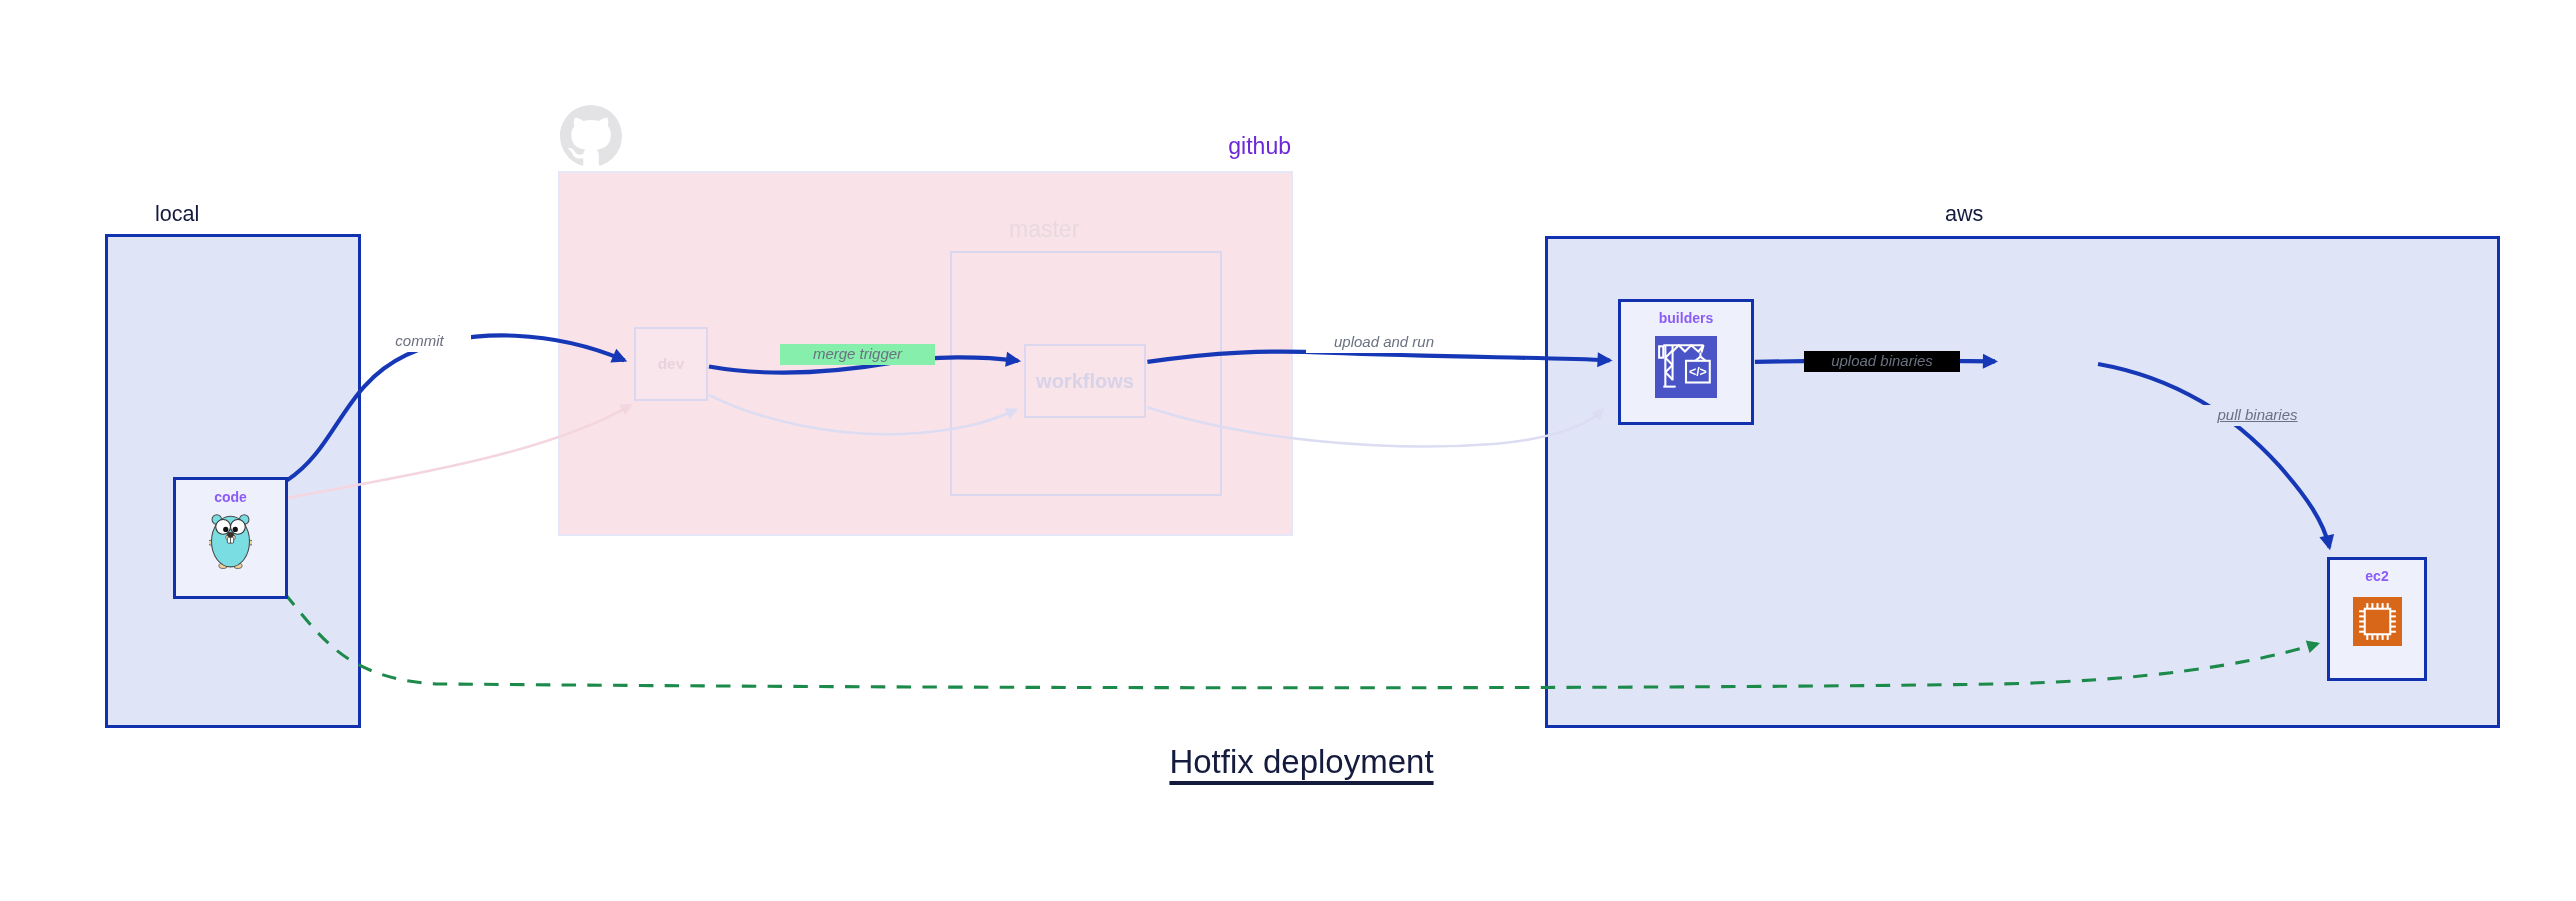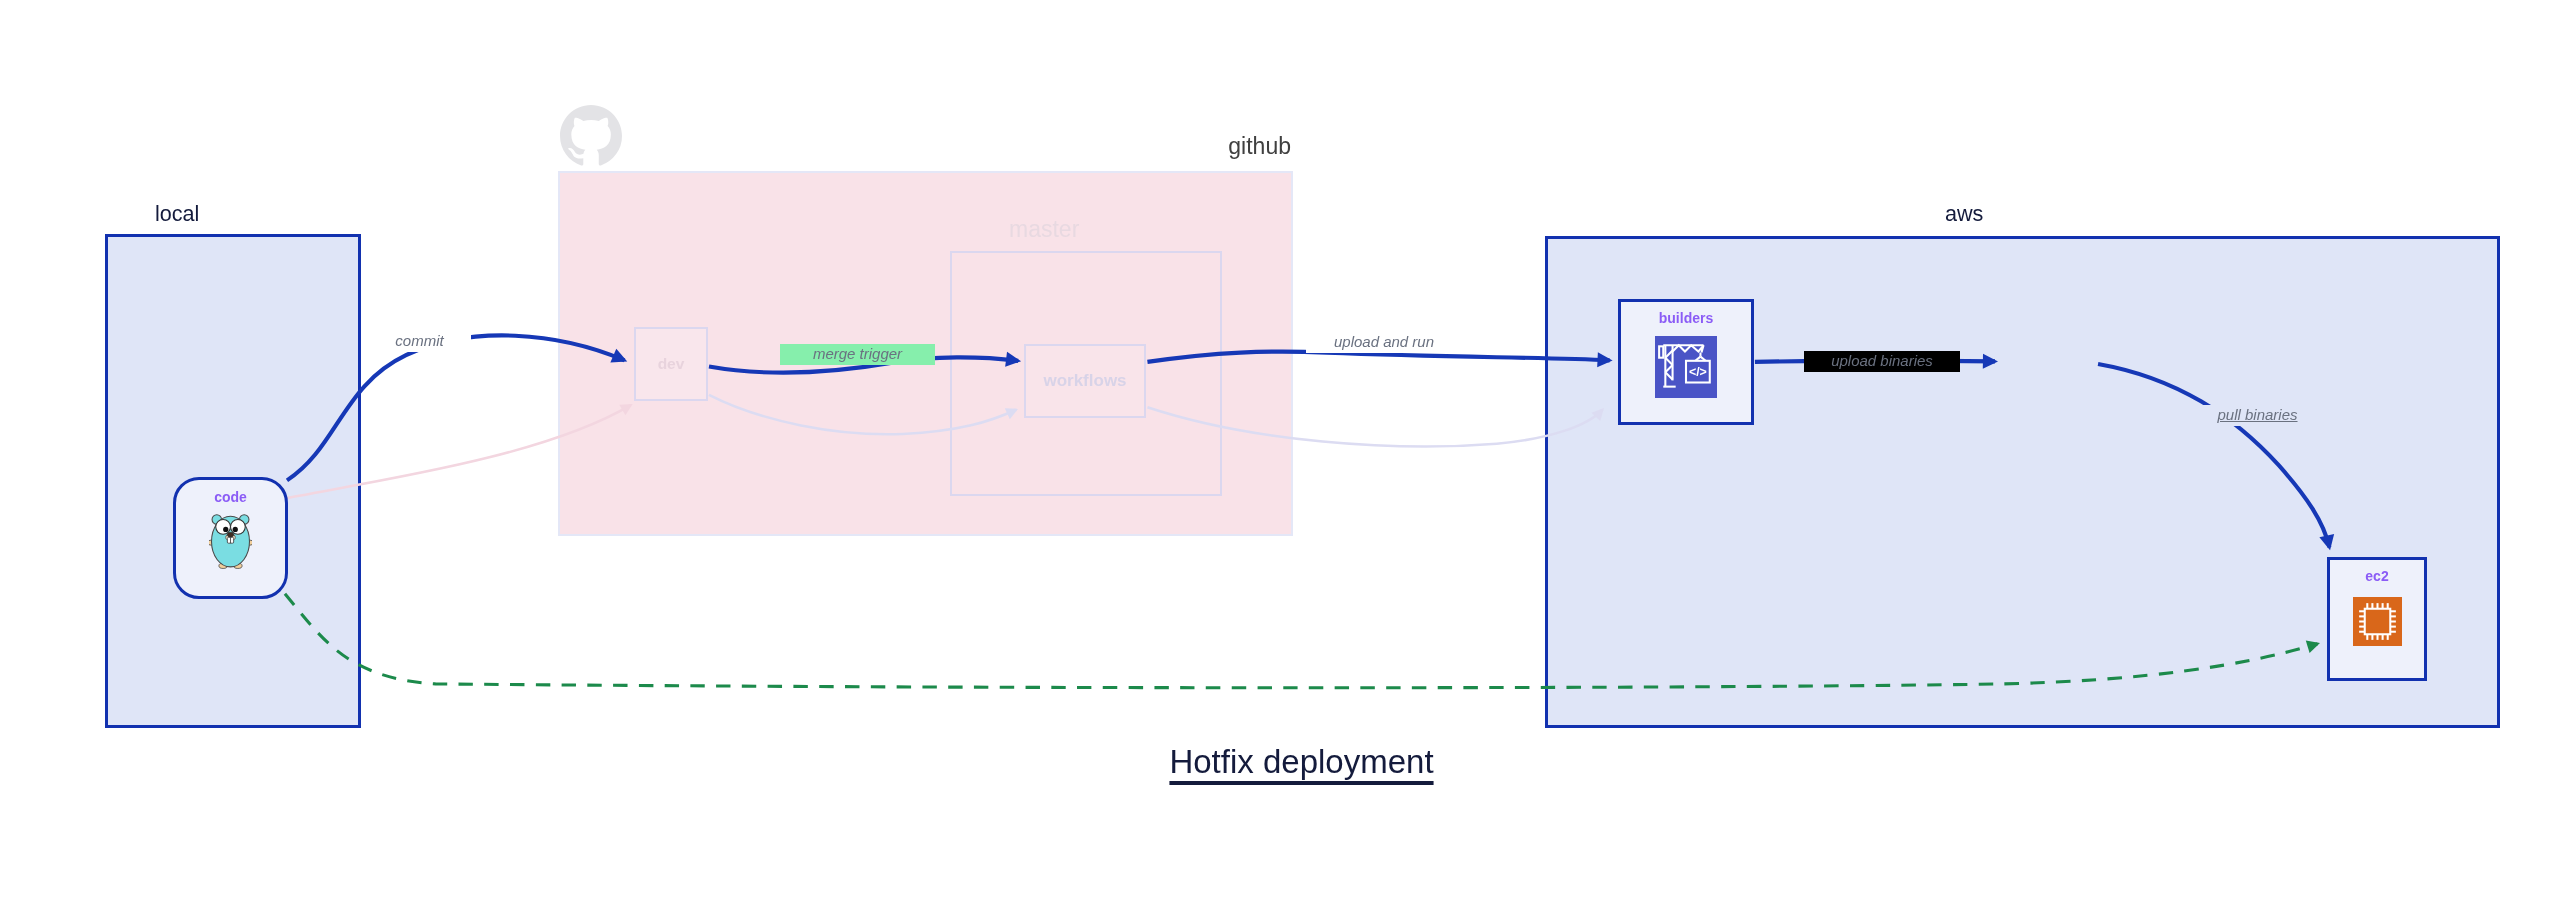--- a/index.html
+++ b/index.html
@@ -25,41 +25,41 @@
   .e-green{stroke:#1c8a4b;stroke-width:6;fill:none;stroke-dasharray:28 22;}
   .e-pink{stroke:#f3d6e0;stroke-width:5;fill:none;}
   .e-lav{stroke:#dcdcf2;stroke-width:5;fill:none;}
 
   
   .node{position:absolute;box-sizing:border-box;display:flex;flex-direction:column;align-items:center;z-index:4;}
   .node.solid{background:#eef1fb;border:3.1px solid #1231af;}
   .node.faded{border:2.1px solid #dbd7ef;justify-content:center;}
   .node-label{font-weight:bold;font-size:14px;line-height:20.6px;color:#8b5cf6;}
   .node.solid .node-label{margin-top:6.2px;}
-  #node-code{left:173px;top:477px;width:115px;height:122px;border-radius:26px;}
+  #node-code{left:173px;top:477px;width:115px;height:122px;}
   #node-code .node-label{margin-top:7.2px;}
   #node-builders{left:1618px;top:299px;width:136px;height:126px;}
   #node-s3{left:2004px;top:300px;width:93px;height:124px;}
   #node-ec2{left:2327px;top:557px;width:100px;height:124px;}
   #node-dev{left:634px;top:327px;width:74px;height:74px;background:#f9e6ec;}
   #node-dev .node-label{color:#e8d3dd;font-size:15.5px;}
   #node-workflows{left:1024px;top:344px;width:122px;height:74px;background:#f9e4ea;}
-  #node-workflows .node-label{color:#d8d3e8;font-size:17px;}
+  #node-workflows .node-label{color:#d8d3e8;font-size:20px;}
   .node-icon{display:block;}
   #gopher-icon{margin-top:3.1px;}
   #codebuild-icon{margin-top:7.2px;}
   #s3-icon{margin-top:9.3px;}
   #ec2-icon{margin-top:10.3px;}
 
   
   .region-label{position:absolute;z-index:5;font-size:21.6px;line-height:29px;color:#141b3c;text-align:left;}
   #label-local{left:155px;top:199px;width:155px;}
   #label-aws{left:1945px;top:199px;width:155px;}
   #label-master{left:1009px;top:215px;width:155px;color:#e8d9e1;font-size:23px;}
-  #label-github{left:1136px;top:132px;width:155px;color:#404040;font-size:23px;text-align:right;}
+  #label-github{left:1136px;top:132px;width:155px;color:#6d28d9;font-size:23px;text-align:right;}
   #github-logo{position:absolute;left:560px;top:105px;z-index:2;}
 
   
   .edge-label{position:absolute;z-index:6;font-style:italic;font-size:15px;color:#6a7180;
               text-align:center;line-height:20.6px;height:20.6px;}
   #lbl-commit{left:368px;top:331px;width:103px;background:#ffffff;}
   #lbl-merge{left:780px;top:344px;width:155px;background:#86efac;}
   #lbl-uploadrun{left:1306px;top:332px;width:156px;background:#ffffff;}
   #lbl-uploadbin{left:1804px;top:351px;width:156px;background:#000000;}
   #lbl-pullbin{left:2180px;top:405px;width:155px;background:#dfe5f7;text-decoration:underline;}

